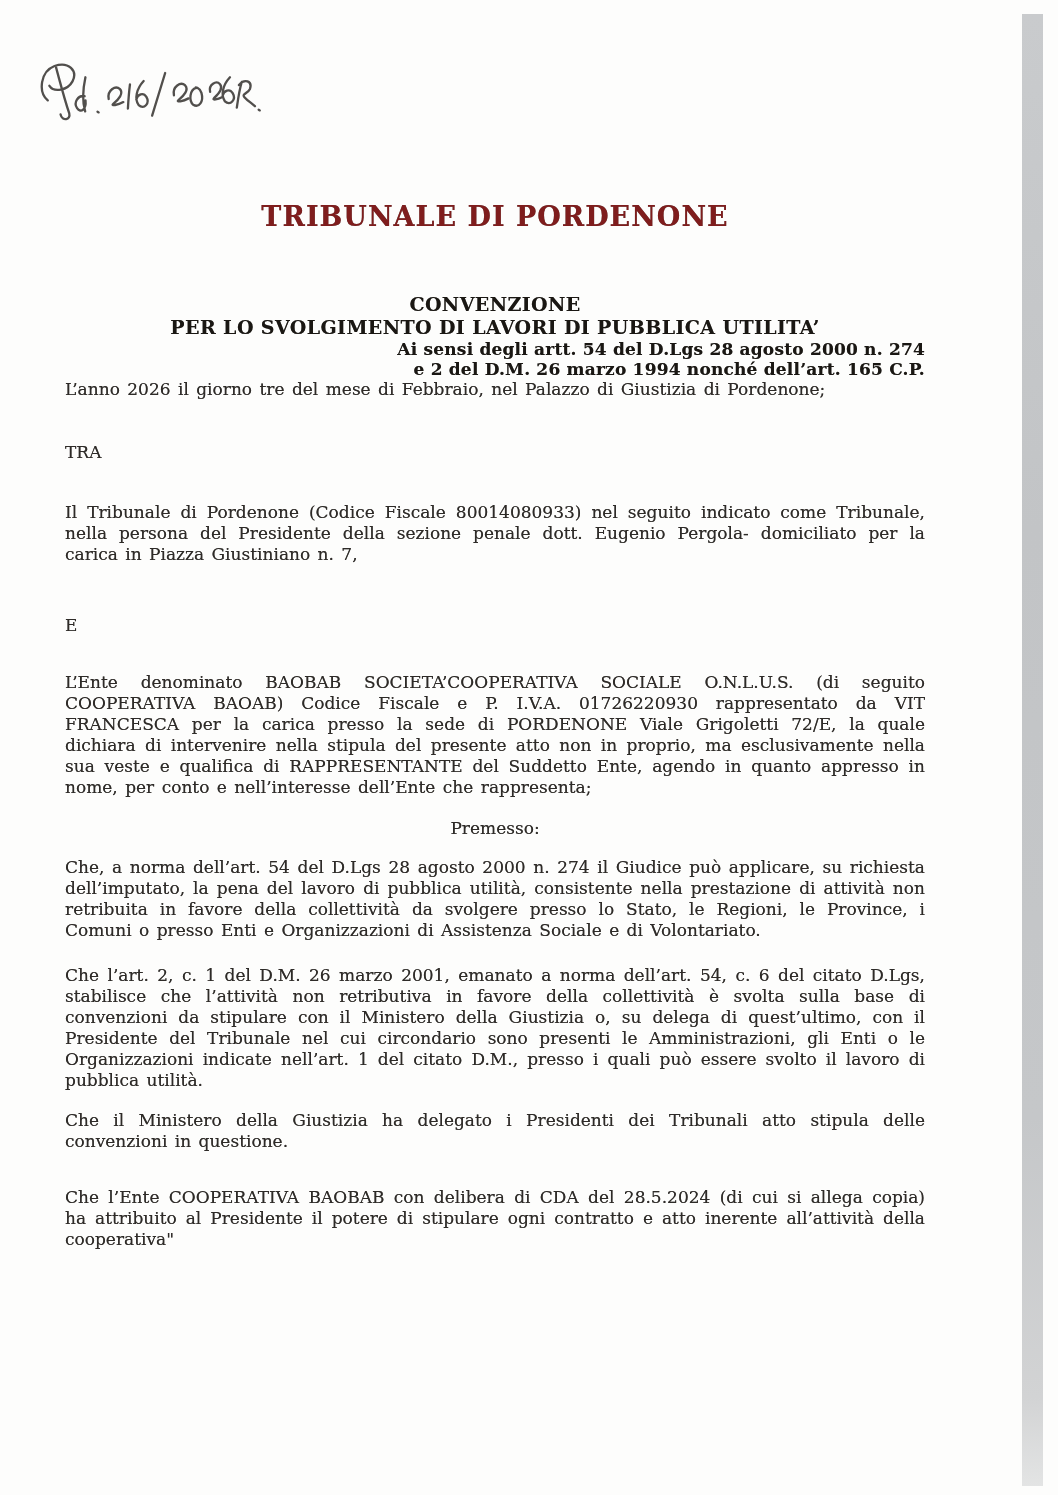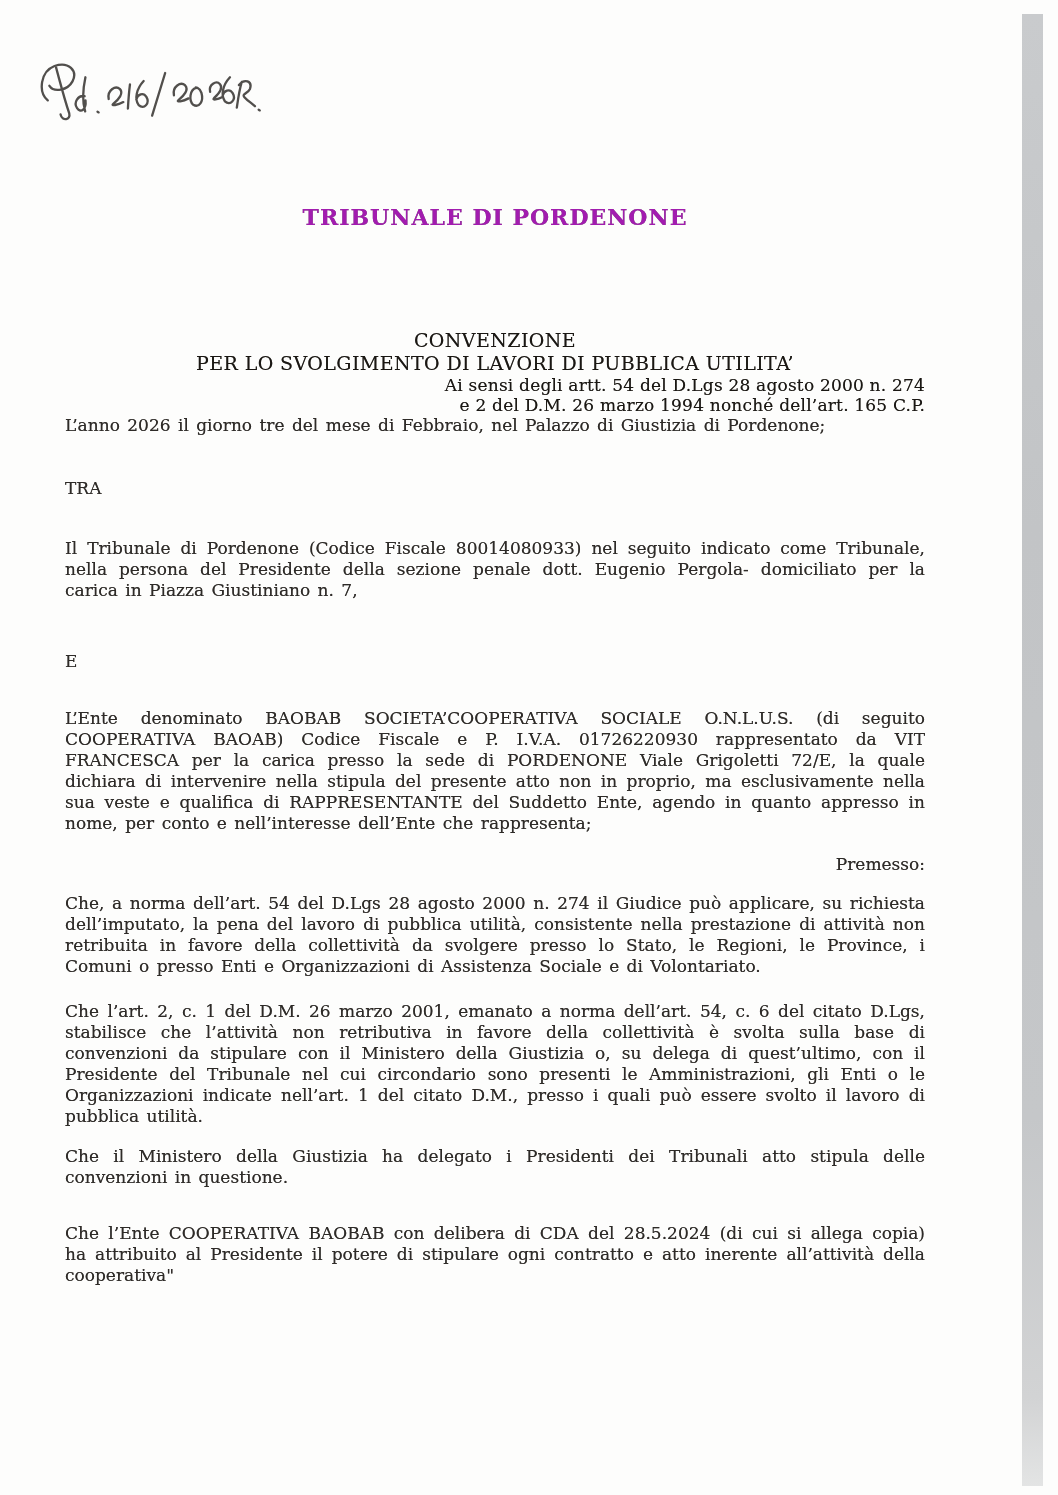--- a/index.html
+++ b/index.html
@@ -18,31 +18,31 @@
   }
   .content {
     position: absolute;
     left: 65px;
     top: 0;
     width: 860px;
   }
   .court-title {
     margin: 205px 0 0 0;
     text-align: center;
-    font-size: 22px;
+    font-size: 27px;
     font-weight: bold;
     line-height: 24px;
     letter-spacing: 1px;
-    color: #a21caf;
+    color: #7f1d1d;
     text-shadow: 0 0 0.6px rgba(30,27,22,0.6);
   }
   .title-block {
-    margin-top: 100px;
+    margin-top: 64px;
     text-align: center;
-    font-weight: normal;
+    font-weight: bold;
     color: #1a1713;
     text-shadow: 0 0 0.6px rgba(30,27,22,0.55);
   }
   .title-block .big {
     font-size: 19px;
     line-height: 23px;
     letter-spacing: 0.4px;
   }
   .title-block .small {
     font-size: 17px;
@@ -57,21 +57,21 @@
     text-align: justify;
     word-spacing: 2px;
     text-shadow: 0 0 0.55px rgba(46,43,40,0.65);
   }
   p.center { text-align: left; }
   .opening   { }
   .sep-tra   { margin-top: 42px; }
   .party1    { margin-top: 39px; }
   .sep-e     { margin-top: 50px; }
   .party2    { margin-top: 36px; }
-  .premesso  { margin-top: 20px; text-align: right; }
+  .premesso  { margin-top: 20px; text-align: center; }
   .r1 { margin-top: 18px; }
   .r2 { margin-top: 24px; }
   .r3 { margin-top: 20px; }
   .r4 { margin-top: 19px; }
   .r5 { margin-top: 35px; }
   .scan-bar {
     position: absolute;
     top: 14px;
     right: 15px;
     width: 21px;

